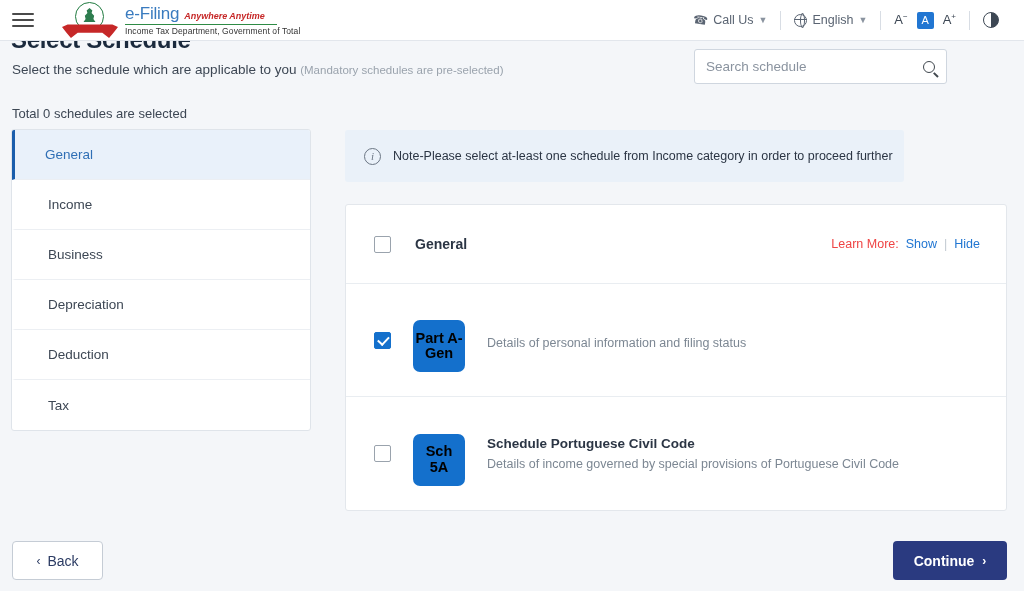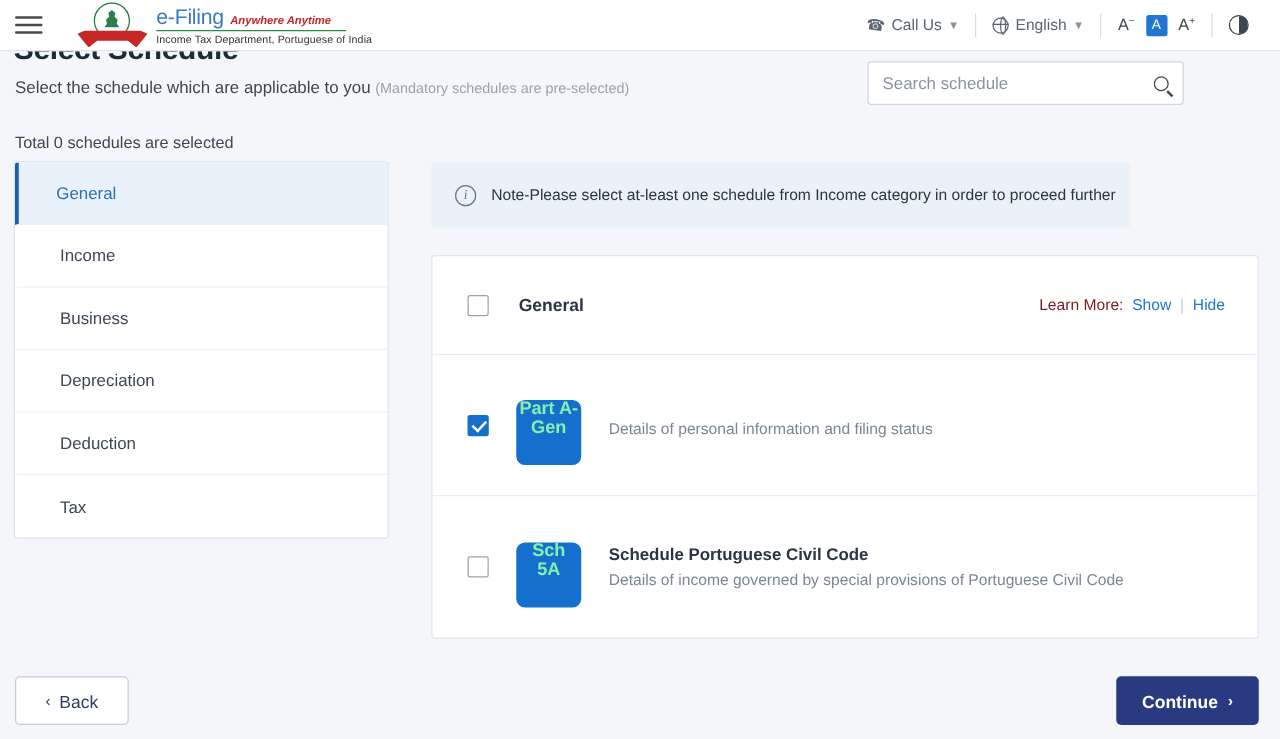--- a/index.html
+++ b/index.html
@@ -113,28 +113,28 @@
   .row.sched { height: 113px; }
 
   .cbox { width: 17px; height: 17px; border: 1.4px solid #9aa3ad; border-radius: 2px; background: #fff; flex: none; cursor: pointer; }
   .cbox.checked { background: #1470cc; border-color: #1470cc; position: relative; }
   .cbox.checked:after {
     content:""; position:absolute; left: 5px; top: 1.5px; width: 4.5px; height: 9px;
     border: solid #fff; border-width: 0 2px 2px 0; transform: rotate(43deg);
   }
   .head-label { font-size: 14px; font-weight: bold; color: #2b3544; margin-left: 24px; }
   .learn { margin-left: auto; display: flex; align-items: center; gap: 7px; font-size: 12.5px; }
-  .learn .lbl { color: #7f1d1d; }
+  .learn .lbl { color: #ef4444; }
   .learn a { color: #2176d2; text-decoration: none; cursor: pointer; }
   .learn .sep { color: #c3cad2; }
 
   .badge {
-    width: 52px; height: 52px; border-radius: 7px; background: #1470cc; color: #86efac;
+    width: 52px; height: 52px; border-radius: 7px; background: #1470cc; color: #000000;
     margin-left: 22px; flex: none;
-    display: flex; flex-direction: column; align-items: center; 
+    display: flex; flex-direction: column; align-items: center; justify-content: center;
     font-size: 14.5px; font-weight: bold; line-height: 1.05; margin-top: 12px;
   }
   .sched-txt { margin-left: 22px; }
   .sched-title { font-size: 13.5px; font-weight: bold; color: #2b3544; }
   .sched-title .mand { font-weight: normal; font-style: italic; color: #5a6472; font-size: 12px; margin-left: 12px; }
   .sched-desc { font-size: 12.5px; color: #7c8793; margin-top: 6px; }
 
   
   .btn-back {
     position: absolute; left: 12px; top: 541px; width: 91px; height: 39px;
@@ -179,21 +179,21 @@
             <div class="lion"></div>
           </div>
         <div class="ribbon"></div>
       </div>
       <div class="brandtxt">
         <div class="brandtop">
           <span class="efiling">e-Filing</span>
           <span class="tagline">Anywhere Anytime</span>
         </div>
         <div class="greenline"></div>
-        <div class="deptline">Income Tax Department, Portuguese of India</div>
+        <div class="deptline">Income Tax Department, Government of Total</div>
       </div>
     </div>
 
     <div class="hdr-right">
       <div class="hdr-item">
         <span class="phone-ic">☎</span>
         <span>Call Us</span>
         <span class="caret">▼</span>
       </div>
       <div class="vline"></div>

